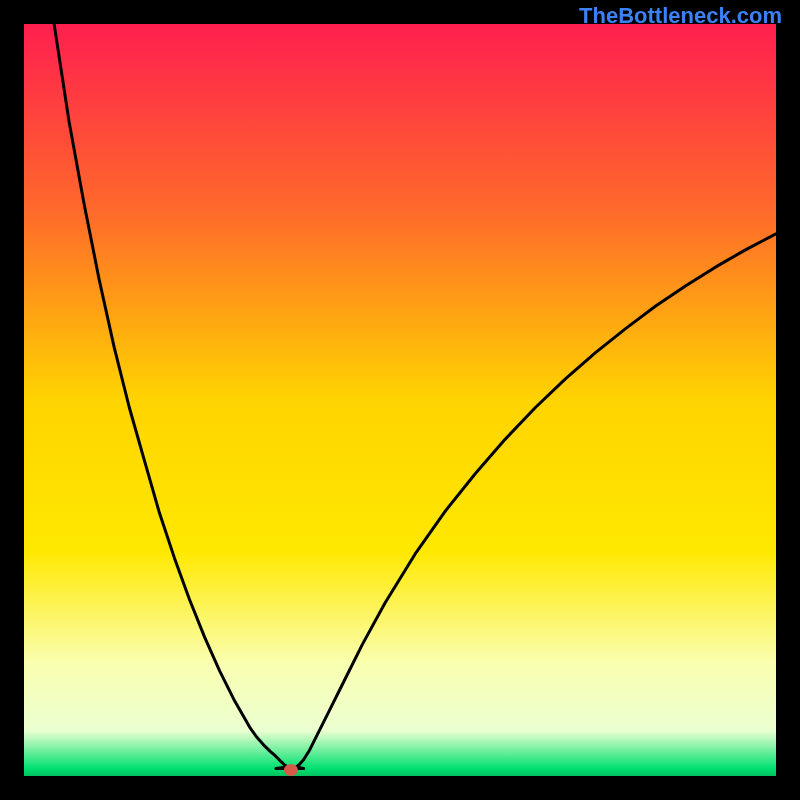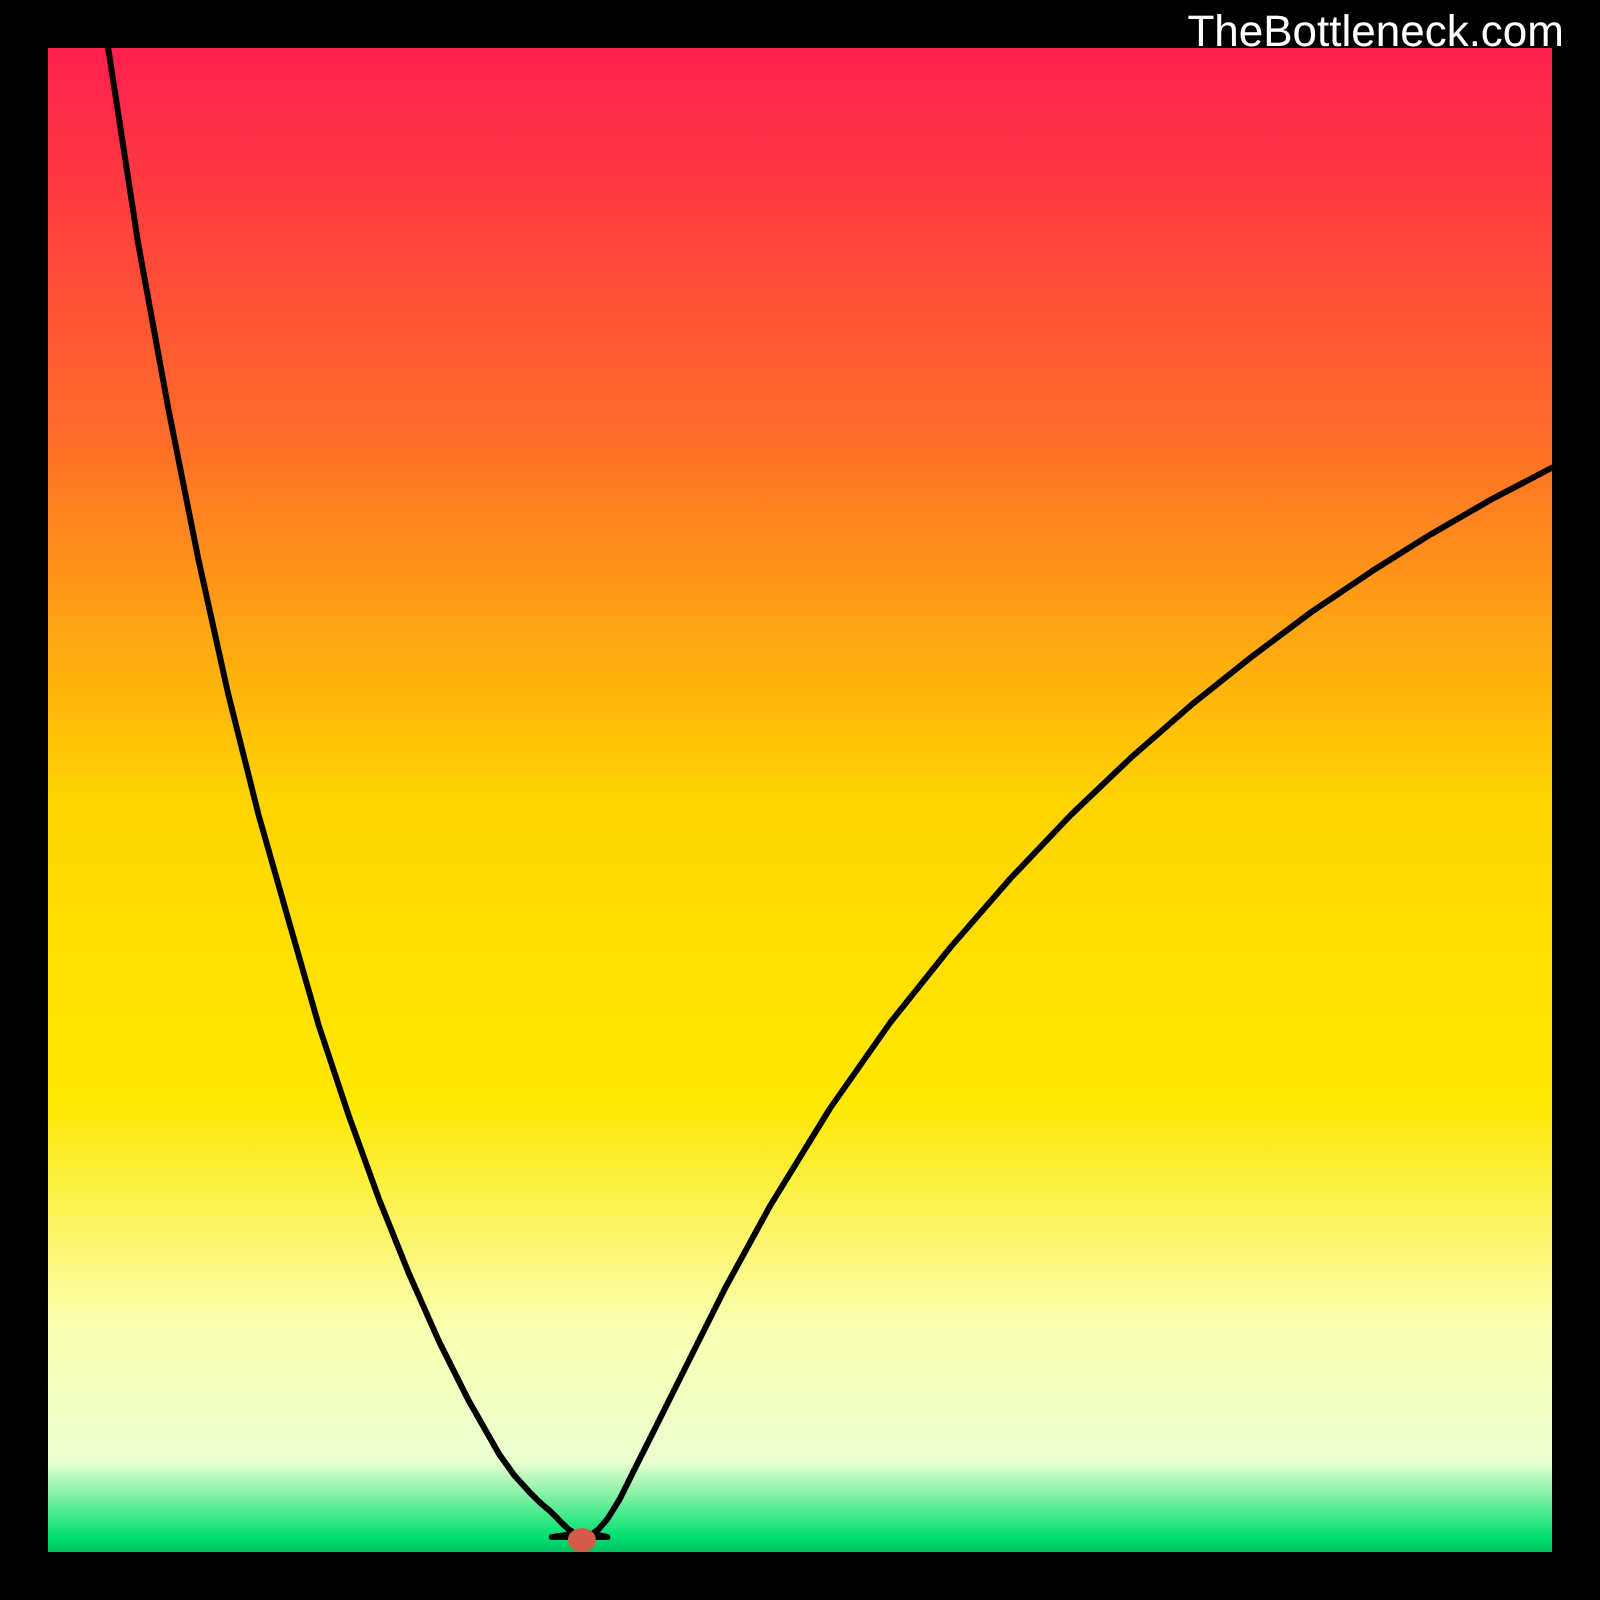--- a/index.html
+++ b/index.html
@@ -16,24 +16,24 @@
     left: 24px;
     top: 24px;
     width: 752px;
     height: 752px;
     background: #000;
   }
   .watermark {
     position: absolute;
     top: 3px;
     right: 18px;
-    color: #ffffff;
+    color: #3b82f6;
     font-size: 22px;
     letter-spacing: 0px;
-    font-weight: 400;
+    font-weight: 700;
   }
   svg {
     display: block;
   }
 </style>
 </head>
 <body>
 
 <div class="watermark">TheBottleneck.com</div>
 

